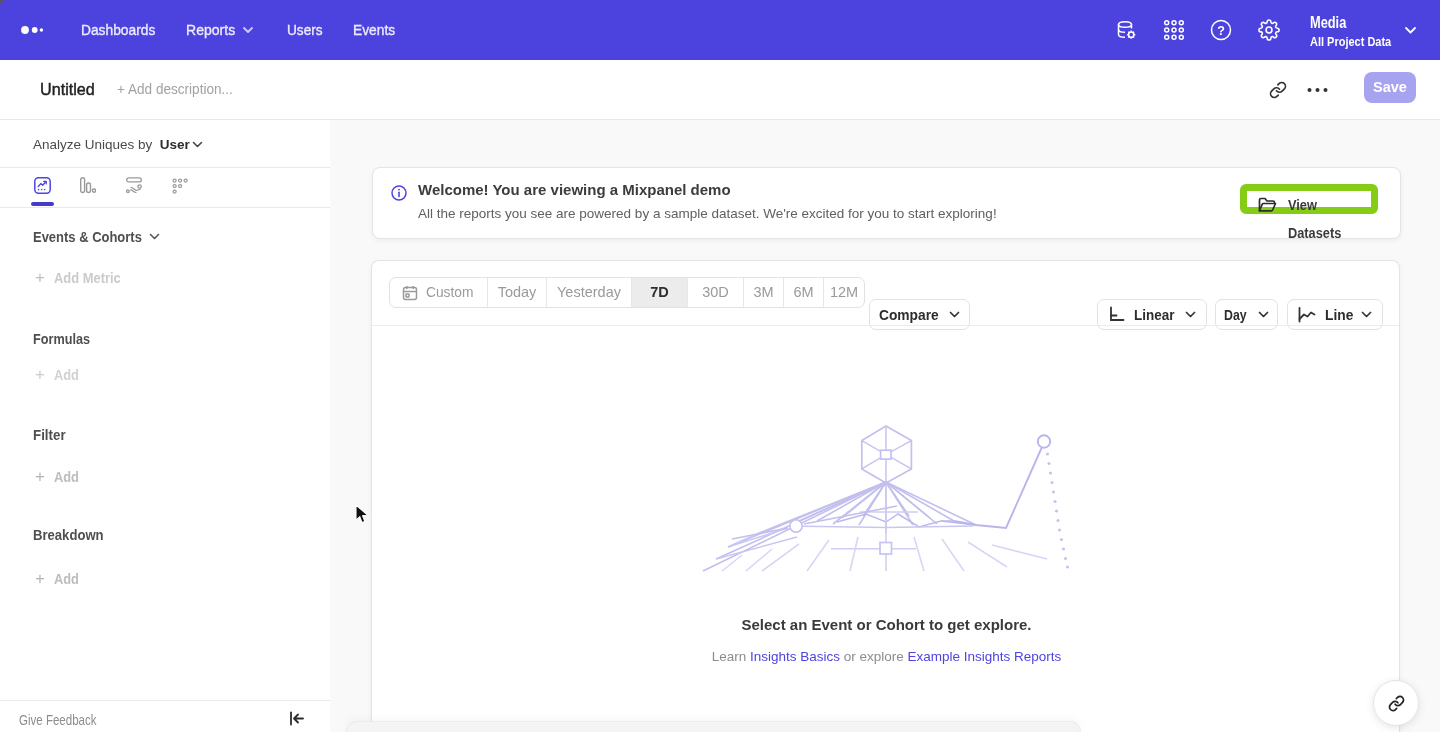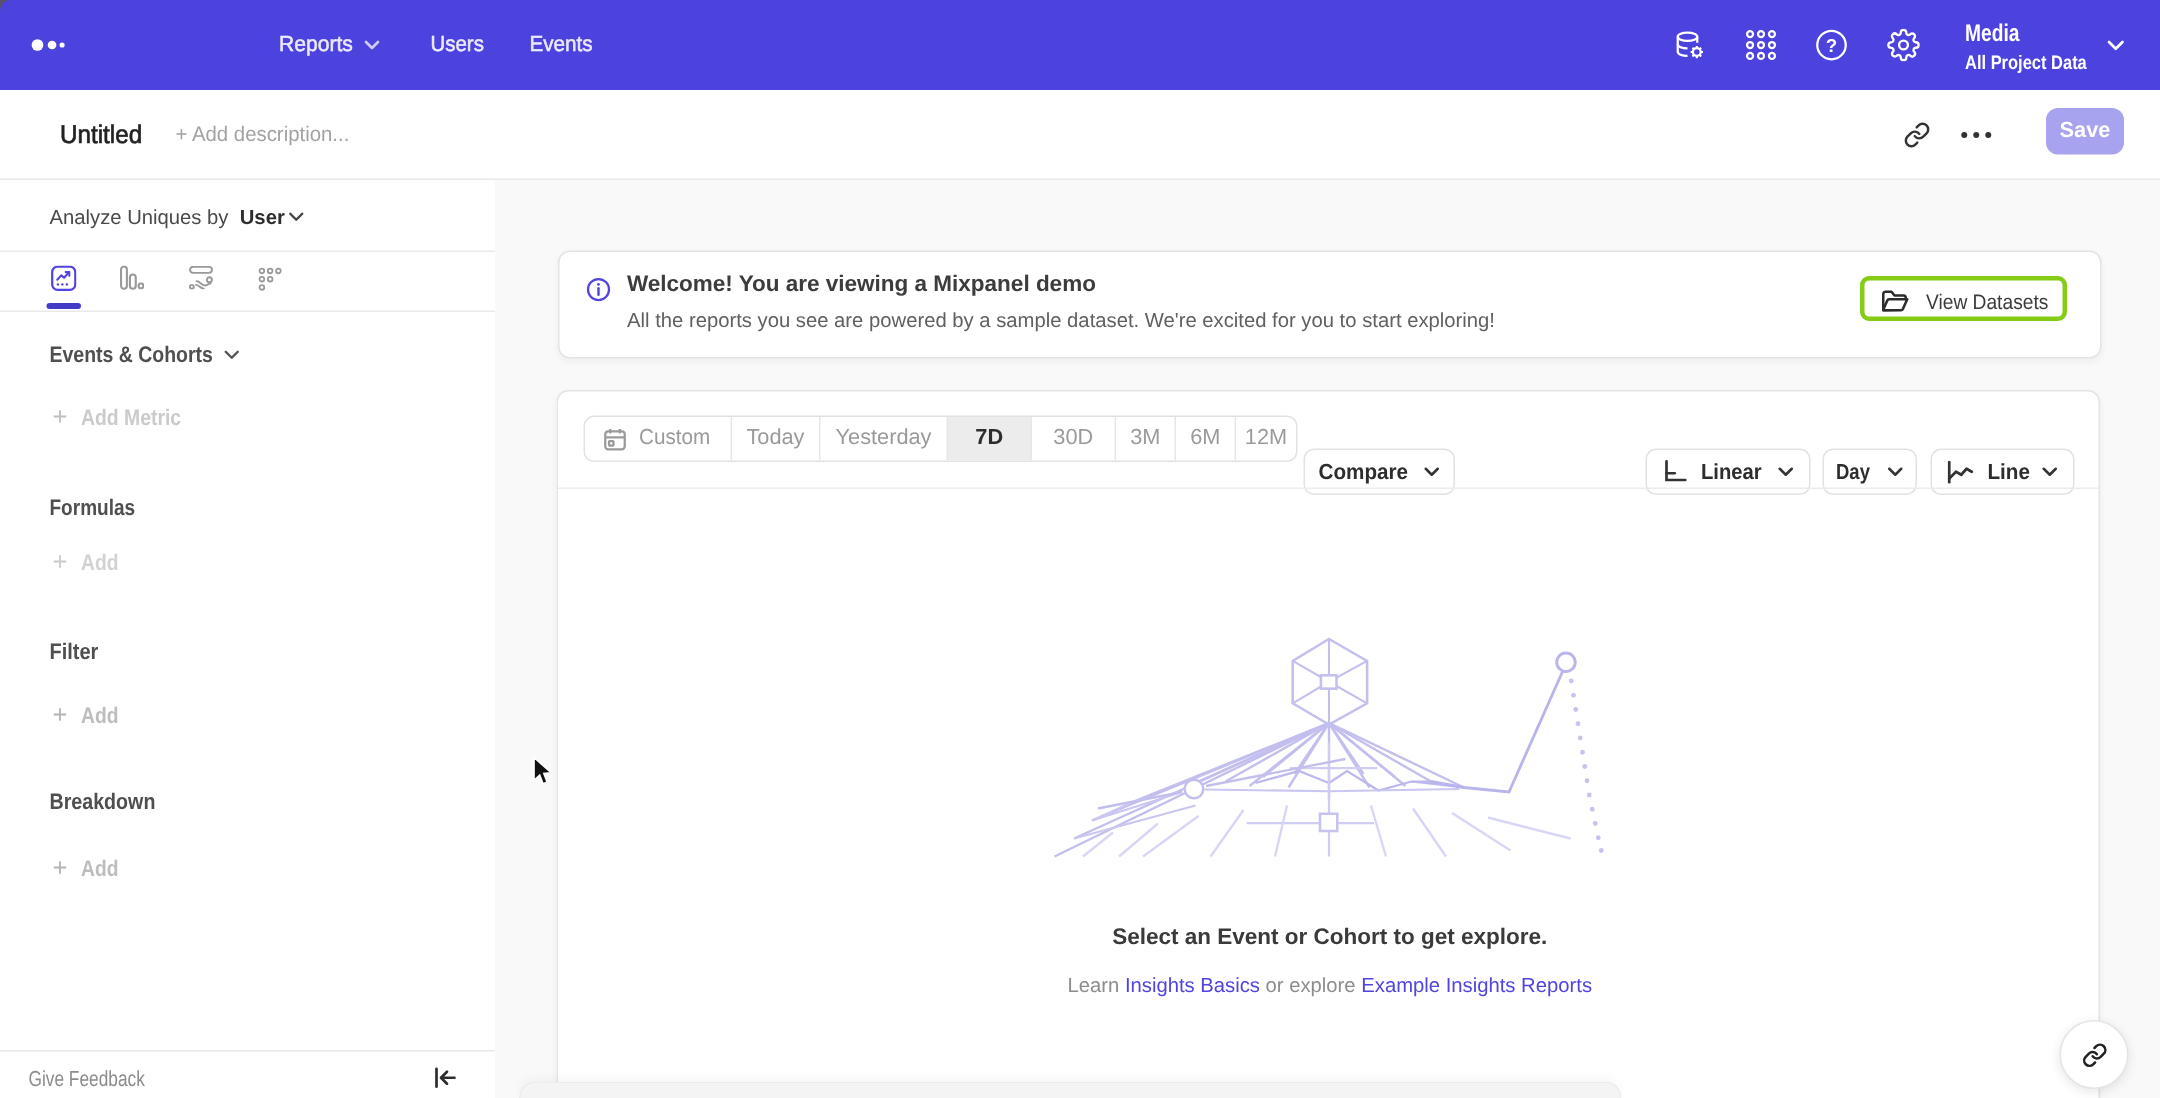--- a/index.html
+++ b/index.html
@@ -31,21 +31,21 @@
 .sdiv { position:absolute; left:0; width:330px; height:1px; background:#e9e9e9; }
 .shead { position:absolute; left:33px; font-size:15px; font-weight:700; color:#4f4f4f; }
 .addrow { position:absolute; left:35px; font-size:15px; font-weight:700; }
 .addrow .plus { font-weight:400; font-size:17px; margin-right:9px; }
 
 
 #main { position:absolute; left:330px; top:120px; width:1110px; height:612px; background:#f9f9f9; overflow:hidden; }
 #banner { position:absolute; left:42px; top:47px; width:1029px; height:72px; background:#fff; border:1px solid #e4e4e4; border-radius:8px; box-shadow:0 2px 5px rgba(30,25,70,0.05); }
 #banner .btitle { position:absolute; left:45px; top:13px; font-size:15px; font-weight:700; color:#3c3c3c; }
 #banner .bsub { position:absolute; left:45px; top:38px; font-size:13.5px; color:#606060; }
-#viewds { position:absolute; left:867px; top:16px; width:138px; height:30px; background:#fff; border:3px solid #84cc16; border-radius:6px; font-size:14px; font-weight:400; color:#3b3b3b; }
+#viewds { position:absolute; left:867px; top:16px; width:138px; height:30px; background:#fff; border:7px solid #84cc16; border-radius:6px; font-size:14px; font-weight:700; color:#3b3b3b; }
 #card { position:absolute; left:41px; top:140px; width:1029px; height:472px; background:#fff; border:1px solid #e4e4e4; border-radius:8px 8px 0 0; border-bottom:none; box-shadow:0 2px 5px rgba(30,25,70,0.05); }
 #seg { position:absolute; left:17px; top:16px; height:31px; display:flex; border:1px solid #e2e2e2; border-radius:7px; background:#fff; overflow:hidden; }
 #seg .cell { height:29px; line-height:29px; text-align:center; font-size:14.5px; color:#9a9a9a; border-right:1px solid #e7e7e7; }
 #seg .cell:last-child { border-right:none; }
 #seg .sel { background:#ececec; color:#2d2d2d; font-weight:700; }
 .tbtn { position:absolute; top:16px; height:31px; border:1px solid #e2e2e2; border-radius:7px; background:#fff; display:flex; align-items:center; justify-content:center; font-size:14.5px; font-weight:700; color:#2d2d2d;margin-top:22px; }
 #carddiv { position:absolute; left:0; top:64px; width:1027px; height:1px; background:#ececec; }
 #estitle { position:absolute; left:0; top:355px; width:1029px; text-align:center; font-size:15px; font-weight:700; color:#3a3a3a; }
 #eslinks { position:absolute; left:0; top:388px; width:1029px; text-align:center; font-size:13.5px; color:#8d8d8d; }
 #eslinks .lnk { color:#4f44e0;text-align:center; }
@@ -58,20 +58,21 @@
 
   <div id="nav"></div>
   <div style="position:absolute;left:0;top:0;width:6px;height:6px;background:#57516a"></div>
   <div style="position:absolute;left:0;top:0;width:16px;height:16px;background:#4C43DF;border-top-left-radius:7px"></div>
   <div id="navc">
     <svg class="abs" style="left:20px;top:24px" width="28" height="12" viewBox="0 0 28 12">
       <circle cx="5" cy="6" r="3.9" fill="#fff"></circle>
       <circle cx="14.7" cy="6" r="2.9" fill="#fff"></circle>
       <circle cx="21.4" cy="6" r="1.7" fill="#fff"></circle>
     </svg>
+    <div class="navlink" style="left:81px"><span class="sx" style="transform:scaleX(0.95)">Dashboards</span></div>
     <div class="navlink" style="left:186px"><span class="sx" style="transform:scaleX(0.97)">Reports</span></div>
     <svg class="abs" style="left:242px;top:26px" width="12" height="8" viewBox="0 0 12 8">
         <path d="M2 2 L6 6 L10 2" fill="none" stroke="#cfcbf5" stroke-width="1.8" stroke-linecap="round" stroke-linejoin="round"></path>
       </svg>
     <div class="navlink" style="left:287px"><span class="sx" style="transform:scaleX(0.94)">Users</span></div>
     <div class="navlink" style="left:353px"><span class="sx" style="transform:scaleX(0.95)">Events</span></div>
 
 
     <svg class="abs" style="left:1115px;top:19px" width="23" height="23" viewBox="0 0 23 23" fill="none" stroke="#fff" stroke-width="1.5">
       <ellipse cx="10" cy="5.5" rx="6.5" ry="2.8"></ellipse>

